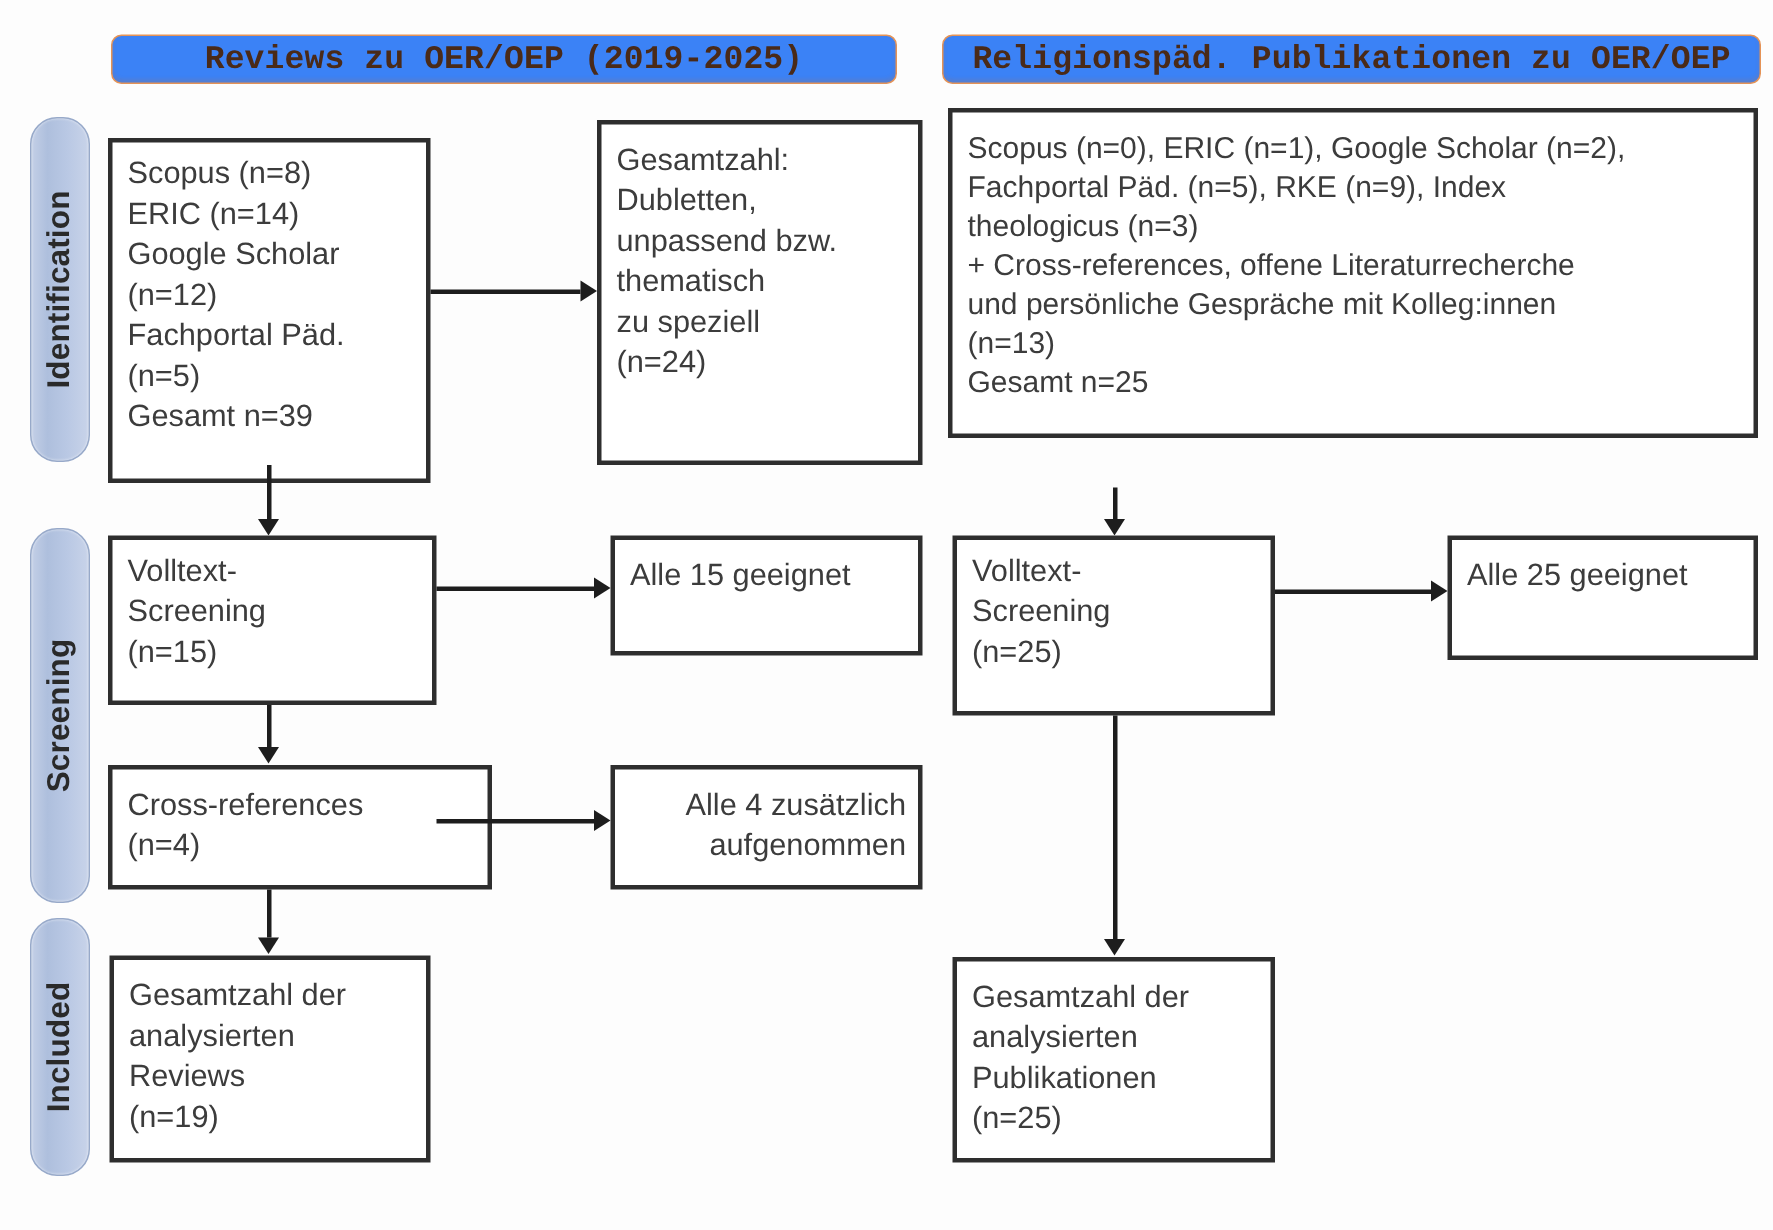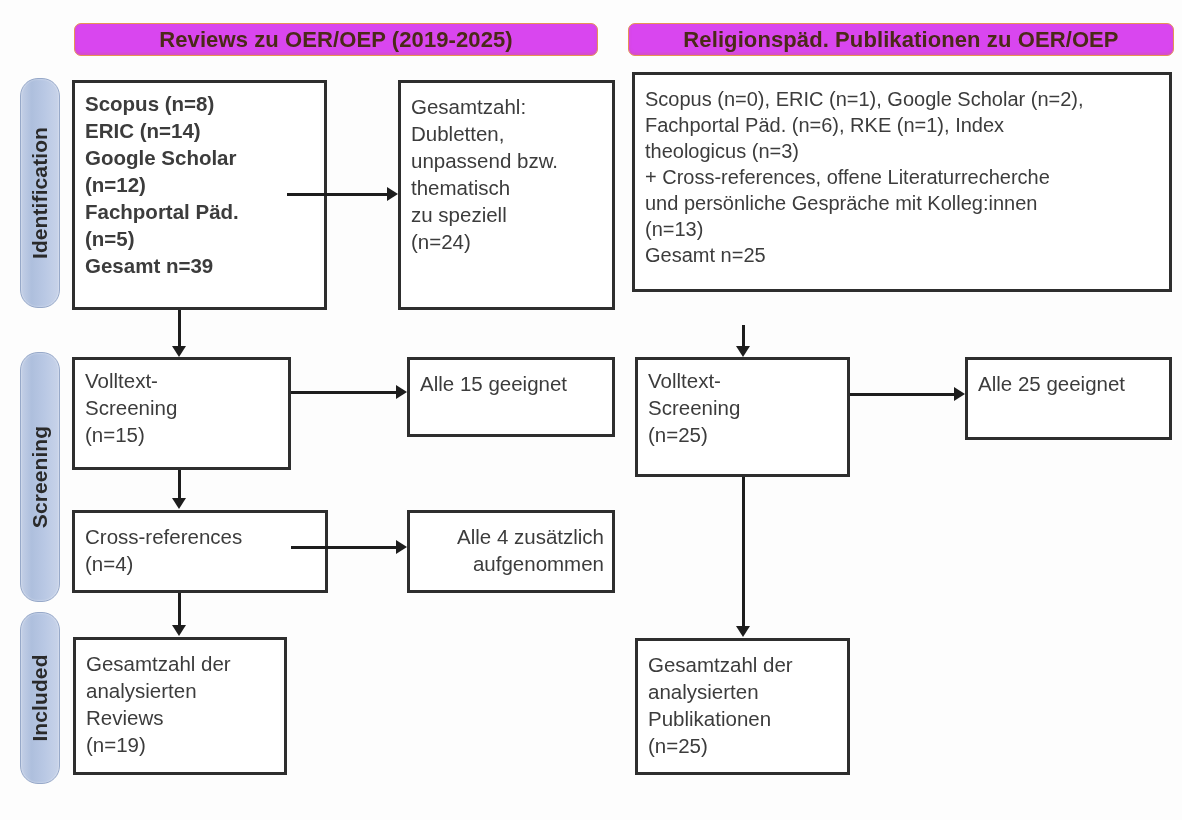--- a/index.html
+++ b/index.html
@@ -36,27 +36,28 @@
     white-space: nowrap;
     font-size: 21px;
     font-weight: bold;
     color: #2a2a2a;
     letter-spacing: 0.1px;
   }
 
   
   .col-header {
     position: absolute;
-    background: #d946ef;
+    background: #3b82f6;
     border: 1px solid #e59356;
     border-radius: 7px;
     display: flex;
     align-items: center;
     justify-content: center;
     box-shadow: inset 0 -2px 3px rgba(190,110,55,0.22);
+    font-family: Liberation Mono, monospace;
   }
   .col-header span {
     font-size: 22px;
     font-weight: bold;
     color: #4a2a18;
     white-space: nowrap;
     letter-spacing: 0.1px;
   }
 
   
@@ -128,21 +129,21 @@
   </div>
 
   <div class="col-header" style="left:74px; top:23px; width:522px; height:31px;">
     <span>Reviews zu OER/OEP (2019-2025)</span>
   </div>
 
   <div class="col-header" style="left:628px; top:23px; width:544px; height:31px;">
     <span>Religionspäd. Publikationen zu OER/OEP</span>
   </div>
 
-  <div class="box" style="left:72px; top:80px; width:255px; height:230px;font-weight:bold;">
+  <div class="box" style="left:72px; top:92px; width:215px; height:230px;">
     <div class="line">Scopus (n=8)</div>
     <div class="line">ERIC (n=14)</div>
     <div class="line">Google Scholar</div>
     <div class="line">(n=12)</div>
     <div class="line">Fachportal Päd.</div>
     <div class="line">(n=5)</div>
     <div class="line">Gesamt n=39</div>
   </div>
 
   <div class="box pad-top" style="left:398px; top:80px; width:217px; height:230px;">
@@ -194,21 +195,21 @@
 
   <div class="box pad-top" style="left:73px; top:637px; width:214px; height:138px;">
     <div class="line">Gesamtzahl der</div>
     <div class="line">analysierten</div>
     <div class="line">Reviews</div>
     <div class="line">(n=19)</div>
   </div>
 
   <div class="box wide pad-top" style="left:632px; top:72px; width:540px; height:220px;">
     <div class="line">Scopus (n=0), ERIC (n=1), Google Scholar (n=2),</div>
-    <div class="line">Fachportal Päd. (n=6), RKE (n=1), Index</div>
+    <div class="line">Fachportal Päd. (n=5), RKE (n=9), Index</div>
     <div class="line">theologicus (n=3)</div>
     <div class="line">+ Cross-references, offene Literaturrecherche</div>
     <div class="line">und persönliche Gespräche mit Kolleg:innen</div>
     <div class="line">(n=13)</div>
     <div class="line">Gesamt n=25</div>
   </div>
 
   <div class="vline" style="left:742px; top:325px; height:21px;"></div>
   <div class="arrow-down" style="left:736px; top:346px;"></div>
 

